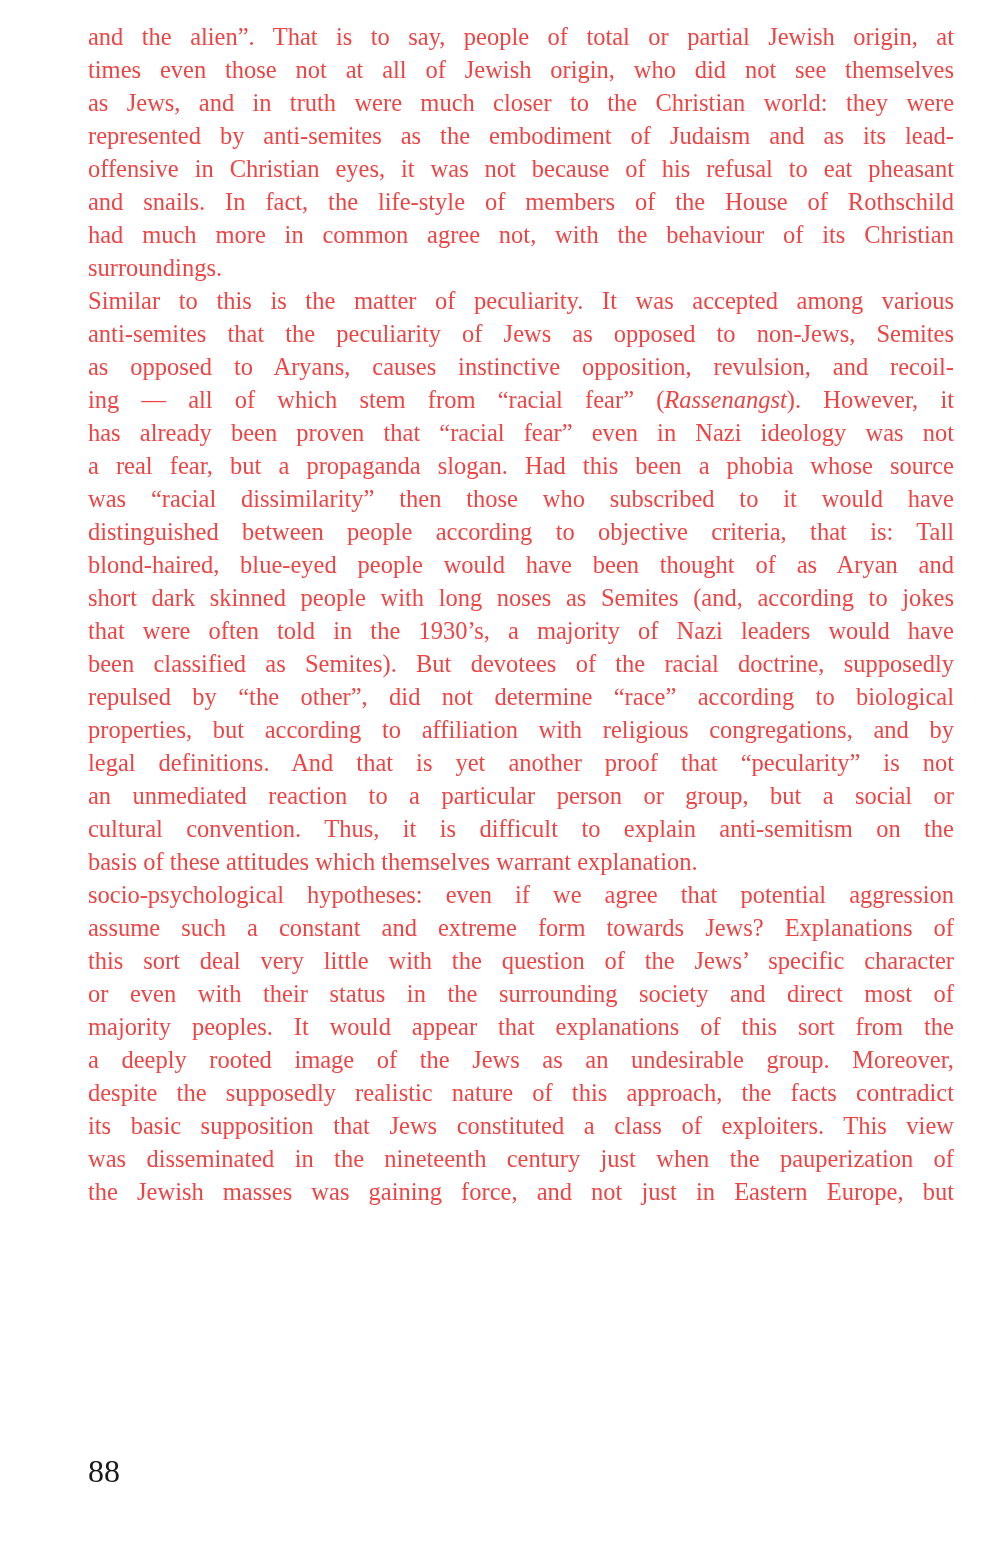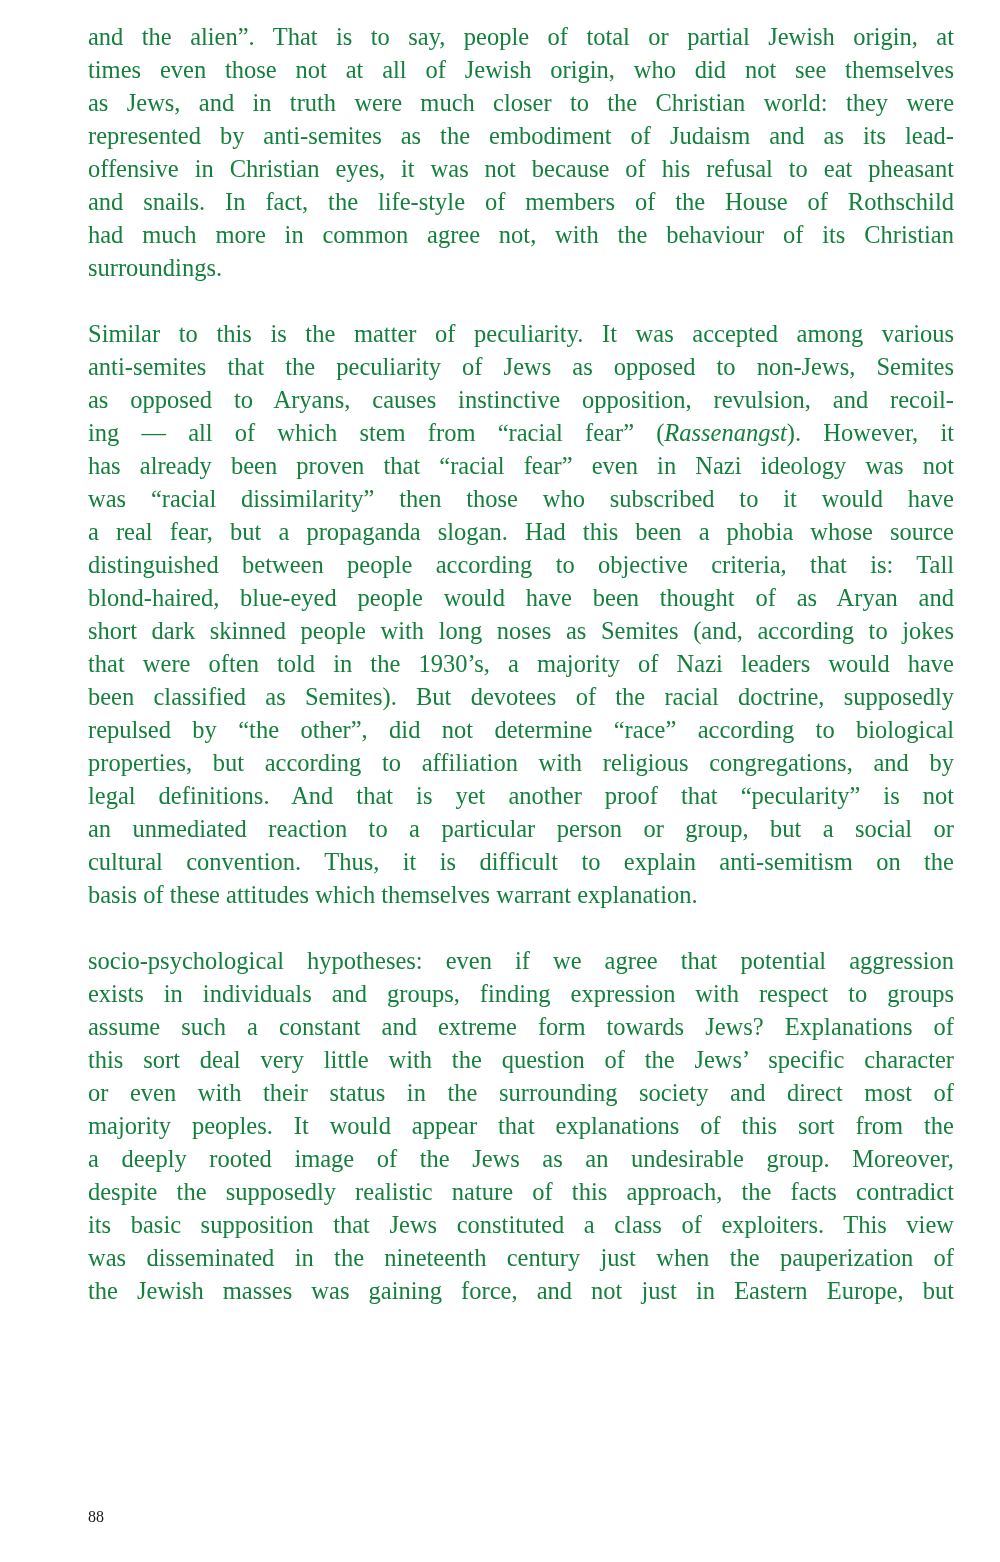--- a/index.html
+++ b/index.html
@@ -1,35 +1,35 @@
 <!DOCTYPE html>
 <html><head>
 <meta charset="utf-8">
 <style>
   html, body { margin: 0; padding: 0; background: #ffffff; }
   body { width: 1000px; height: 1562px; position: relative; overflow: hidden; }
   .page {
     position: absolute; left: 88px; top: 20px; width: 866px;
     font-family: "Liberation Serif", "DejaVu Serif", serif;
-    font-size: 24.5px; color: #15803d;
+    font-size: 24.5px; color: #ef4444;
   }
   .para { margin: 0; }
-  .para + .para { margin-top: 33px; }
+  .para + .para { }
   .line {
     display: block; height: 33px; line-height: 33px;
     text-align: justify; text-align-last: justify; white-space: nowrap;
     overflow: visible;
   }
   .line.last { text-align-last: left; }
   .line.stretch { white-space: normal; }
   em { font-style: italic; }
   .page-number {
-    position: absolute; left: 88px; top: 1508px;
+    position: absolute; left: 88px; top: 1453px;
     font-family: "Liberation Serif", "DejaVu Serif", serif;
-    font-size: 16px; color: #1a1a1a;
+    font-size: 32px; color: #1a1a1a;
   }
 </style>
 </head>
 <body>
 
 <div class="page" id="page-body">
     <div class="para">
       <span class="line stretch">and the alien”. That is to say, people of total or partial Jewish origin, at</span>
       <span class="line stretch">times even those not at all of Jewish origin, who did not see themselves</span>
       <span class="line stretch">as Jews, and in truth were much closer to the Christian world: they were</span>
@@ -38,37 +38,36 @@
       <span class="line stretch">and snails. In fact, the life-style of members of the House of Rothschild</span>
       <span class="line stretch">had much more in common agree not, with the behaviour of its Christian</span>
       <span class="line stretch last">surroundings.</span>
     </div>
     <div class="para">
       <span class="line stretch">Similar to this is the matter of peculiarity. It was accepted among various</span>
       <span class="line stretch">anti-semites that the peculiarity of Jews as opposed to non-Jews, Semites</span>
       <span class="line stretch">as opposed to Aryans, causes instinctive opposition, revulsion, and recoil-</span>
       <span class="line stretch"><span>ing — all of which stem from “racial fear” (</span><em>Rassenangst</em><span>). However, it</span></span>
       <span class="line stretch">has already been proven that “racial fear” even in Nazi ideology was not</span>
+      <span class="line stretch">a real fear, but a propaganda slogan. Had this been a phobia whose source</span>
       <span class="line stretch">was “racial dissimilarity” then those who subscribed to it would have</span>
-      <span class="line stretch">a real fear, but a propaganda slogan. Had this been a phobia whose source</span>
       <span class="line stretch">distinguished between people according to objective criteria, that is: Tall</span>
       <span class="line stretch">blond-haired, blue-eyed people would have been thought of as Aryan and</span>
       <span class="line stretch">short dark skinned people with long noses as Semites (and, according to jokes</span>
       <span class="line stretch">that were often told in the 1930’s, a majority of Nazi leaders would have</span>
       <span class="line stretch">been classified as Semites). But devotees of the racial doctrine, supposedly</span>
       <span class="line stretch">repulsed by “the other”, did not determine “race” according to biological</span>
       <span class="line stretch">properties, but according to affiliation with religious congregations, and by</span>
       <span class="line stretch">legal definitions. And that is yet another proof that “pecularity” is not</span>
       <span class="line stretch">an unmediated reaction to a particular person or group, but a social or</span>
       <span class="line stretch">cultural convention. Thus, it is difficult to explain anti-semitism on the</span>
       <span class="line stretch last">basis of these attitudes which themselves warrant explanation.</span>
     </div>
     <div class="para">
       <span class="line stretch">socio-psychological hypotheses: even if we agree that potential aggression</span>
-      <span class="line stretch">exists in individuals and groups, finding expression with respect to groups</span>
       <span class="line stretch">assume such a constant and extreme form towards Jews? Explanations of</span>
       <span class="line stretch">this sort deal very little with the question of the Jews’ specific character</span>
       <span class="line stretch">or even with their status in the surrounding society and direct most of</span>
       <span class="line stretch">majority peoples. It would appear that explanations of this sort from the</span>
       <span class="line stretch">a deeply rooted image of the Jews as an undesirable group. Moreover,</span>
       <span class="line stretch">despite the supposedly realistic nature of this approach, the facts contradict</span>
       <span class="line stretch">its basic supposition that Jews constituted a class of exploiters. This view</span>
       <span class="line stretch">was disseminated in the nineteenth century just when the pauperization of</span>
       <span class="line stretch">the Jewish masses was gaining force, and not just in Eastern Europe, but</span>
     </div>

